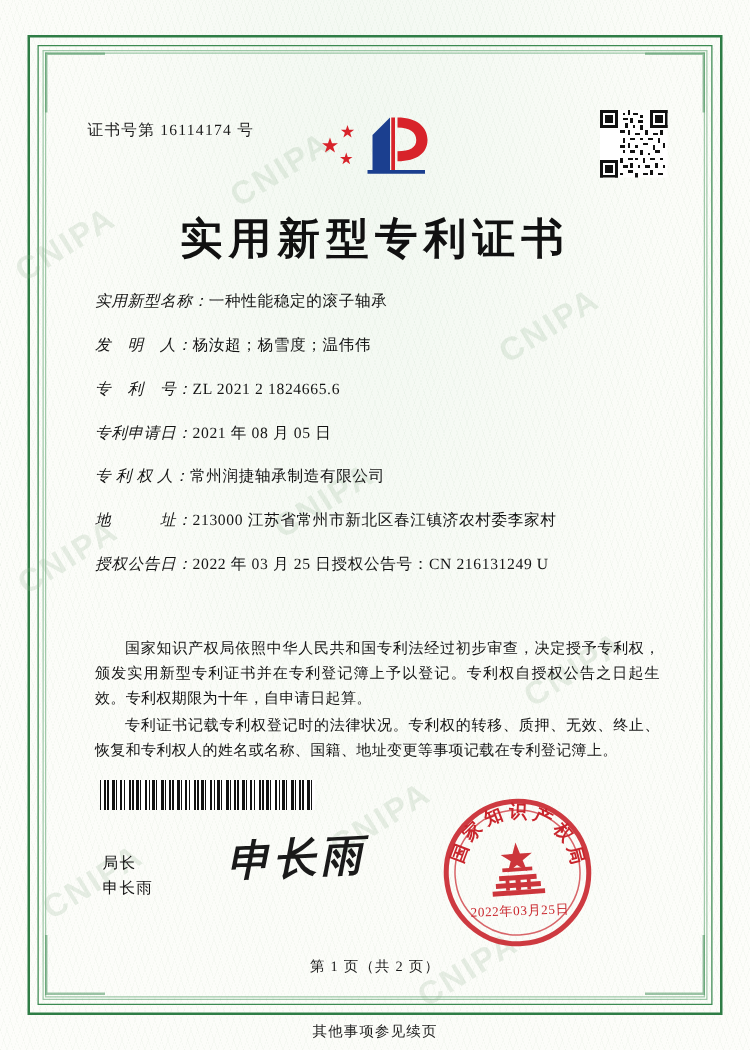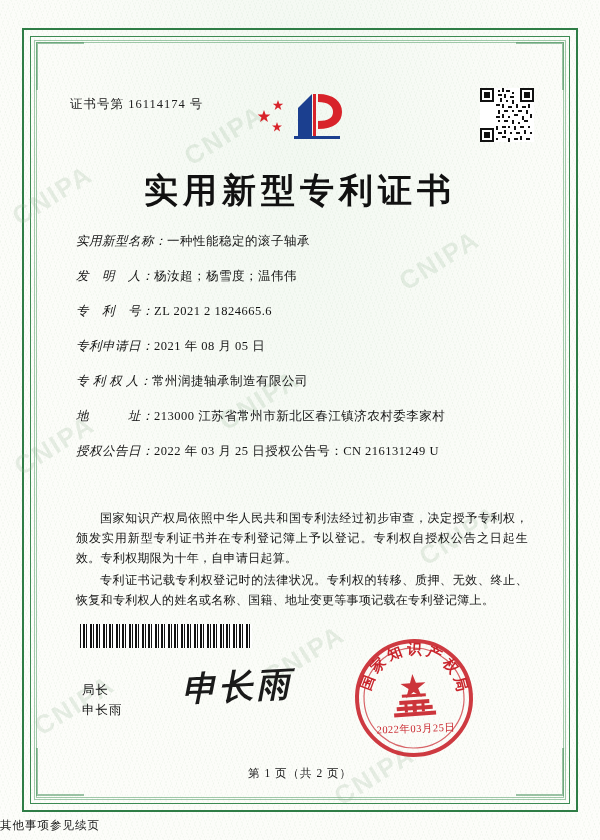--- a/index.html
+++ b/index.html
@@ -224,21 +224,21 @@
     left: 0; right: 0; top: 766px;
     text-align: center;
     font-size: 11.5px;
     color: #1b1b1b;
     letter-spacing: 1px;
   }
 
   .footer-note {
     position: absolute;
     left: 0; right: 0; top: 818px;
-    text-align: left;
+    text-align: center;
     font-size: 11.5px;
     color: #1b1b1b;
     letter-spacing: 1px;
   }
 </style>
 </head>
 <body>
 
 <div class="page">
 

